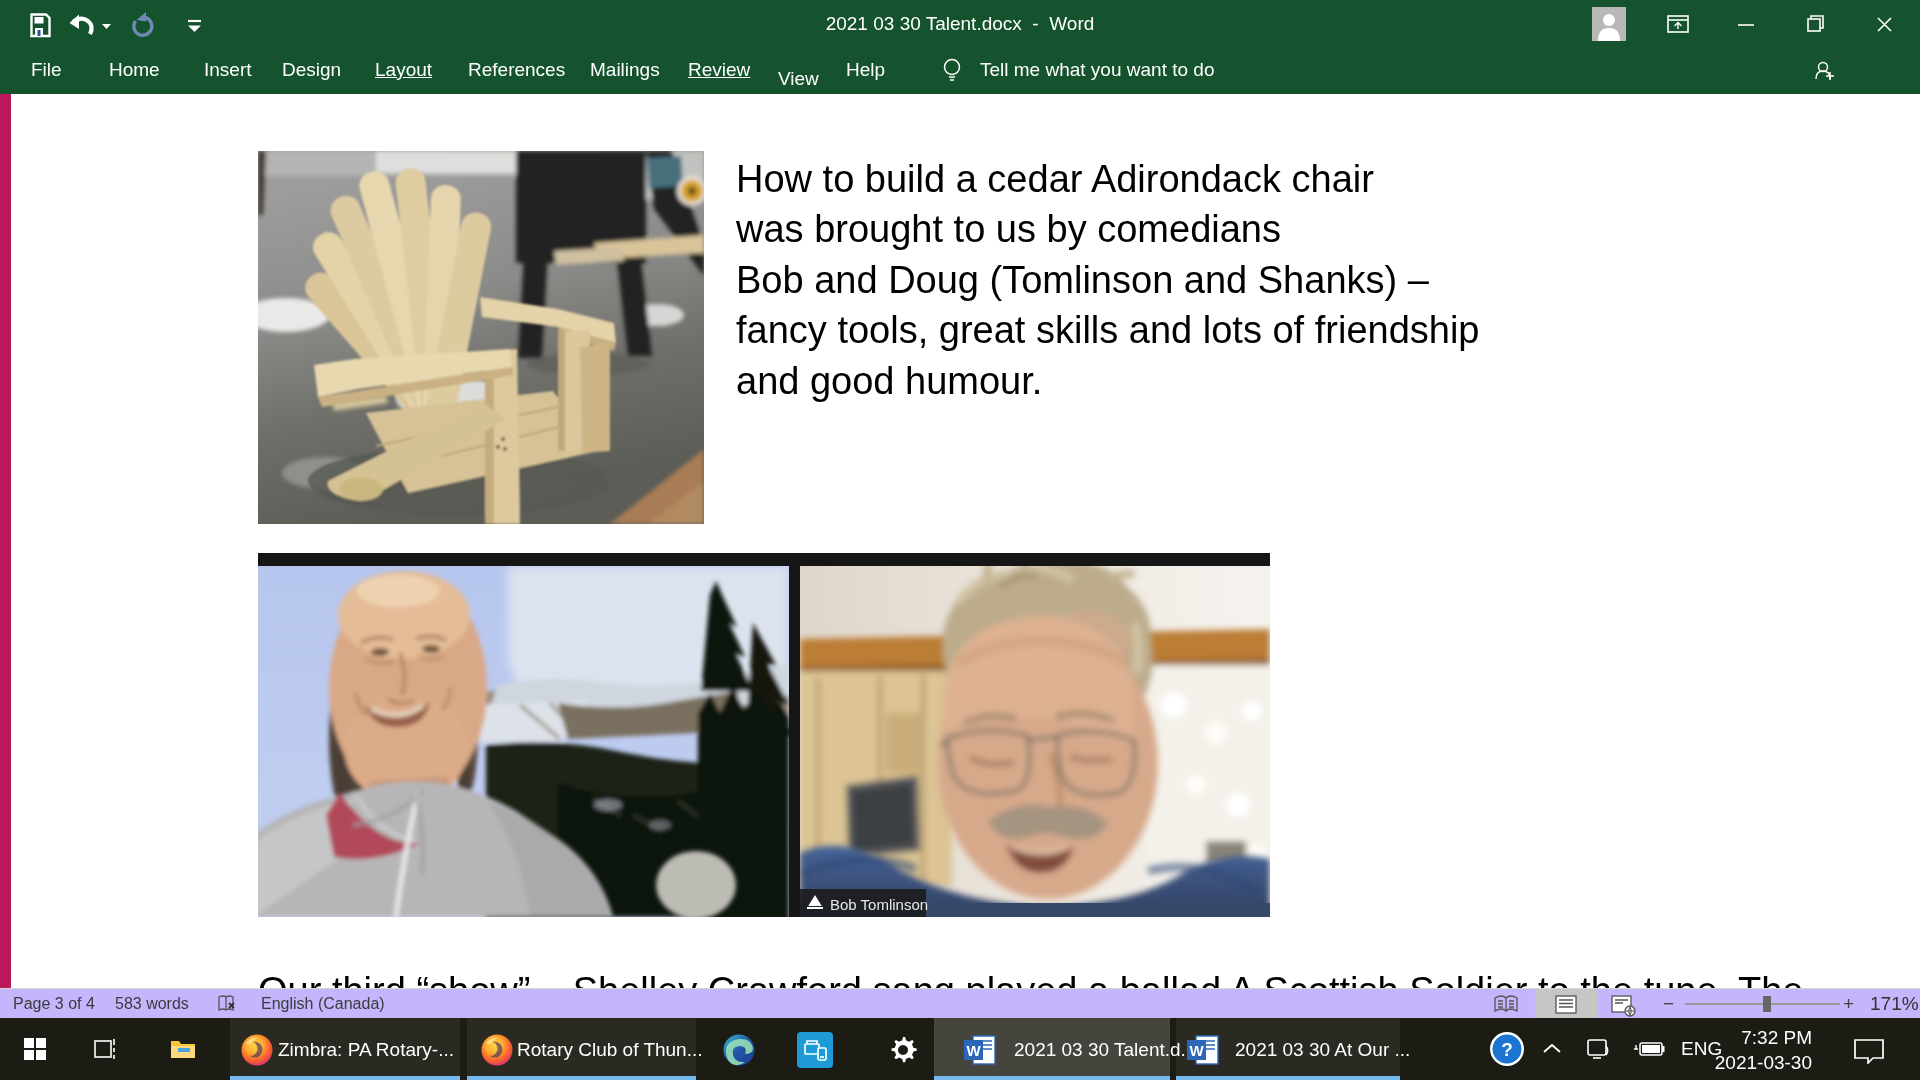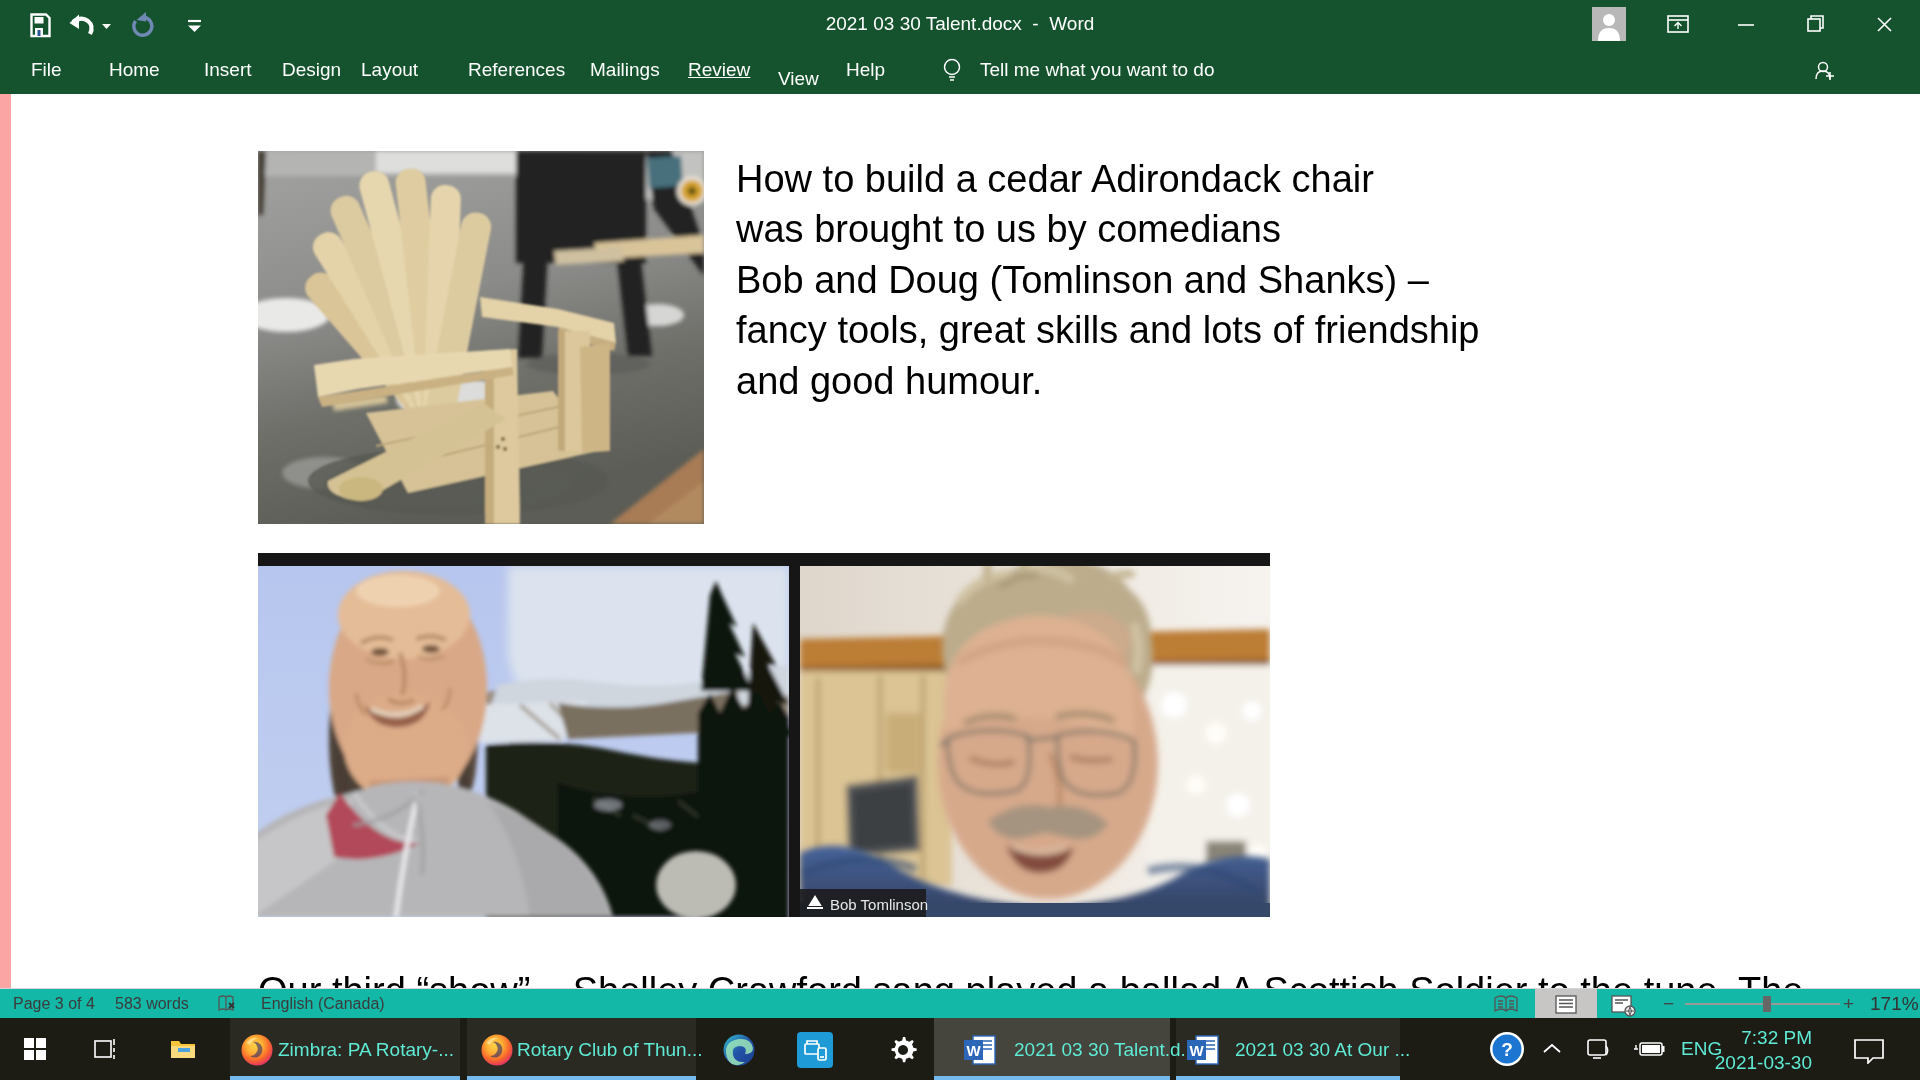--- a/index.html
+++ b/index.html
@@ -53,21 +53,21 @@
       <path d="M151 5 v-3 h12 v12 h-3"></path>
       <path d="M218 4 l13 13 M231 4 l-13 13"></path>
     </g>
   </svg>
 
   <div class="abs" style="left:0;top:48px;height:46px;width:1920px;font-size:19px;">
     <span class="abs" style="left:31px;top:11px;">File</span>
     <span class="abs" style="left:109px;top:11px;">Home</span>
     <span class="abs" style="left:204px;top:11px;text-align:right;">Insert</span>
     <span class="abs" style="left:282px;top:11px;">Design</span>
-    <span class="abs" style="left:361px;top:11px;">Layout</span>
+    <span class="abs" style="left:375px;top:11px;text-decoration:underline;">Layout</span>
     <span class="abs" style="left:468px;top:11px;">References</span>
     <span class="abs" style="left:590px;top:11px;">Mailings</span>
     <span class="abs" style="left:688px;top:11px;text-decoration:underline;">Review</span>
     <span class="abs" style="left:778px;top:11px;margin-top:9px;">View</span>
     <span class="abs" style="left:846px;top:11px;">Help</span>
     <svg class="abs" style="left:941px;top:8px" width="22" height="30" viewBox="0 0 22 30">
       <g stroke="#fff" fill="none" stroke-width="1.5">
         <circle cx="11" cy="11" r="7.5"></circle>
         <path d="M8 21 h6 M9 24 h4"></path>
       </g>
@@ -77,21 +77,21 @@
       <g stroke="#fff" fill="none" stroke-width="1.5">
         <circle cx="10" cy="10" r="4.5"></circle>
         <path d="M3 22 q0 -8 7 -8 q7 0 7 8"></path>
         <path d="M17 15 v8 M13 19 h8"></path>
       </g>
     </svg>
     <span class="abs" style="left:1843px;top:11px;margin-top:40px;">Share</span>
   </div>
 </div>
 
-<div class="abs" style="left:0;top:94px;width:1920px;height:894px;background:#fca5a5;">
+<div class="abs" style="left:0;top:94px;width:1920px;height:894px;background:#be185d;">
   <div class="abs" style="left:11px;top:0;width:1909px;height:894px;background:#fff;"></div>
 
   <div class="abs" style="left:736px;top:60px;width:800px;font-size:38px;line-height:50.4px;color:#000;">
     How to build a cedar Adirondack chair<br>
     was brought to us by comedians<br>
     Bob and Doug (Tomlinson and Shanks) –<br>
     fancy tools, great skills and lots of friendship<br>
     and good humour.
   </div>
 
@@ -341,21 +341,21 @@
         <rect x="542" y="350" width="470" height="14" fill="#35486a"></rect>
 
         <rect x="542" y="336" width="126" height="28" fill="#1a1a1a" opacity="0.88"></rect>
         <path d="M552 352 l5 -8 l5 8 z M549 355 h16" stroke="#fff" stroke-width="2" fill="#fff"></path>
         <text x="572" y="357" font-size="15" fill="#e8e8e8" font-family="Liberation Sans">Bob Tomlinson</text>
       </g>
     </g>
   </svg>
 </div>
 
-<div class="abs" style="left:0;top:988px;width:1920px;height:30px;background:#14b8a6;border-top:1px solid #d6d6d6;color:#3b3b3b;font-size:16px;">
+<div class="abs" style="left:0;top:988px;width:1920px;height:30px;background:#c4b5fd;border-top:1px solid #d6d6d6;color:#3b3b3b;font-size:16px;">
   <span class="abs" style="left:13px;top:6px;">Page 3 of 4</span>
   <span class="abs" style="left:115px;top:6px;">583 words</span>
   <svg class="abs" style="left:216px;top:5px" width="22" height="20" viewBox="0 0 22 20">
     <g stroke="#555" fill="none" stroke-width="1.3">
       <path d="M3 3 q4 -2 7 0 q3 -2 7 0 v13 q-4 -2 -7 0 q-3 -2 -7 0 z"></path>
       <path d="M10 3 v13"></path>
     </g>
     <path d="M13 9 l5 5 M18 9 l-5 5" stroke="#333" stroke-width="1.8"></path>
   </svg>
   <span class="abs" style="left:261px;top:6px;">English (Canada)</span>
@@ -378,21 +378,21 @@
     </g>
   </svg>
 
   <span class="abs" style="left:1663px;top:4px;font-size:19px;color:#444;">−</span>
   <div class="abs" style="left:1685px;top:14px;width:155px;height:2px;background:#999;"></div>
   <div class="abs" style="left:1763px;top:7px;width:8px;height:16px;background:#666;"></div>
   <span class="abs" style="left:1843px;top:4px;font-size:19px;color:#444;">+</span>
   <span class="abs" style="left:1870px;top:4px;font-size:19px;color:#333;">171%</span>
 </div>
 
-<div class="abs" style="left:0;top:1018px;width:1920px;height:62px;background:#1c1c15;color:#5eead4;">
+<div class="abs" style="left:0;top:1018px;width:1920px;height:62px;background:#1c1c15;color:#ffffff;">
 
   <svg class="abs" style="left:24px;top:20px" width="22" height="22" viewBox="0 0 22 22">
     <g fill="#fff">
         <rect x="0" y="0" width="10" height="10"></rect>
         <rect x="12" y="0" width="10" height="10"></rect>
         <rect x="0" y="12" width="10" height="10"></rect>
         <rect x="12" y="12" width="10" height="10"></rect>
       </g>
   </svg>
 

